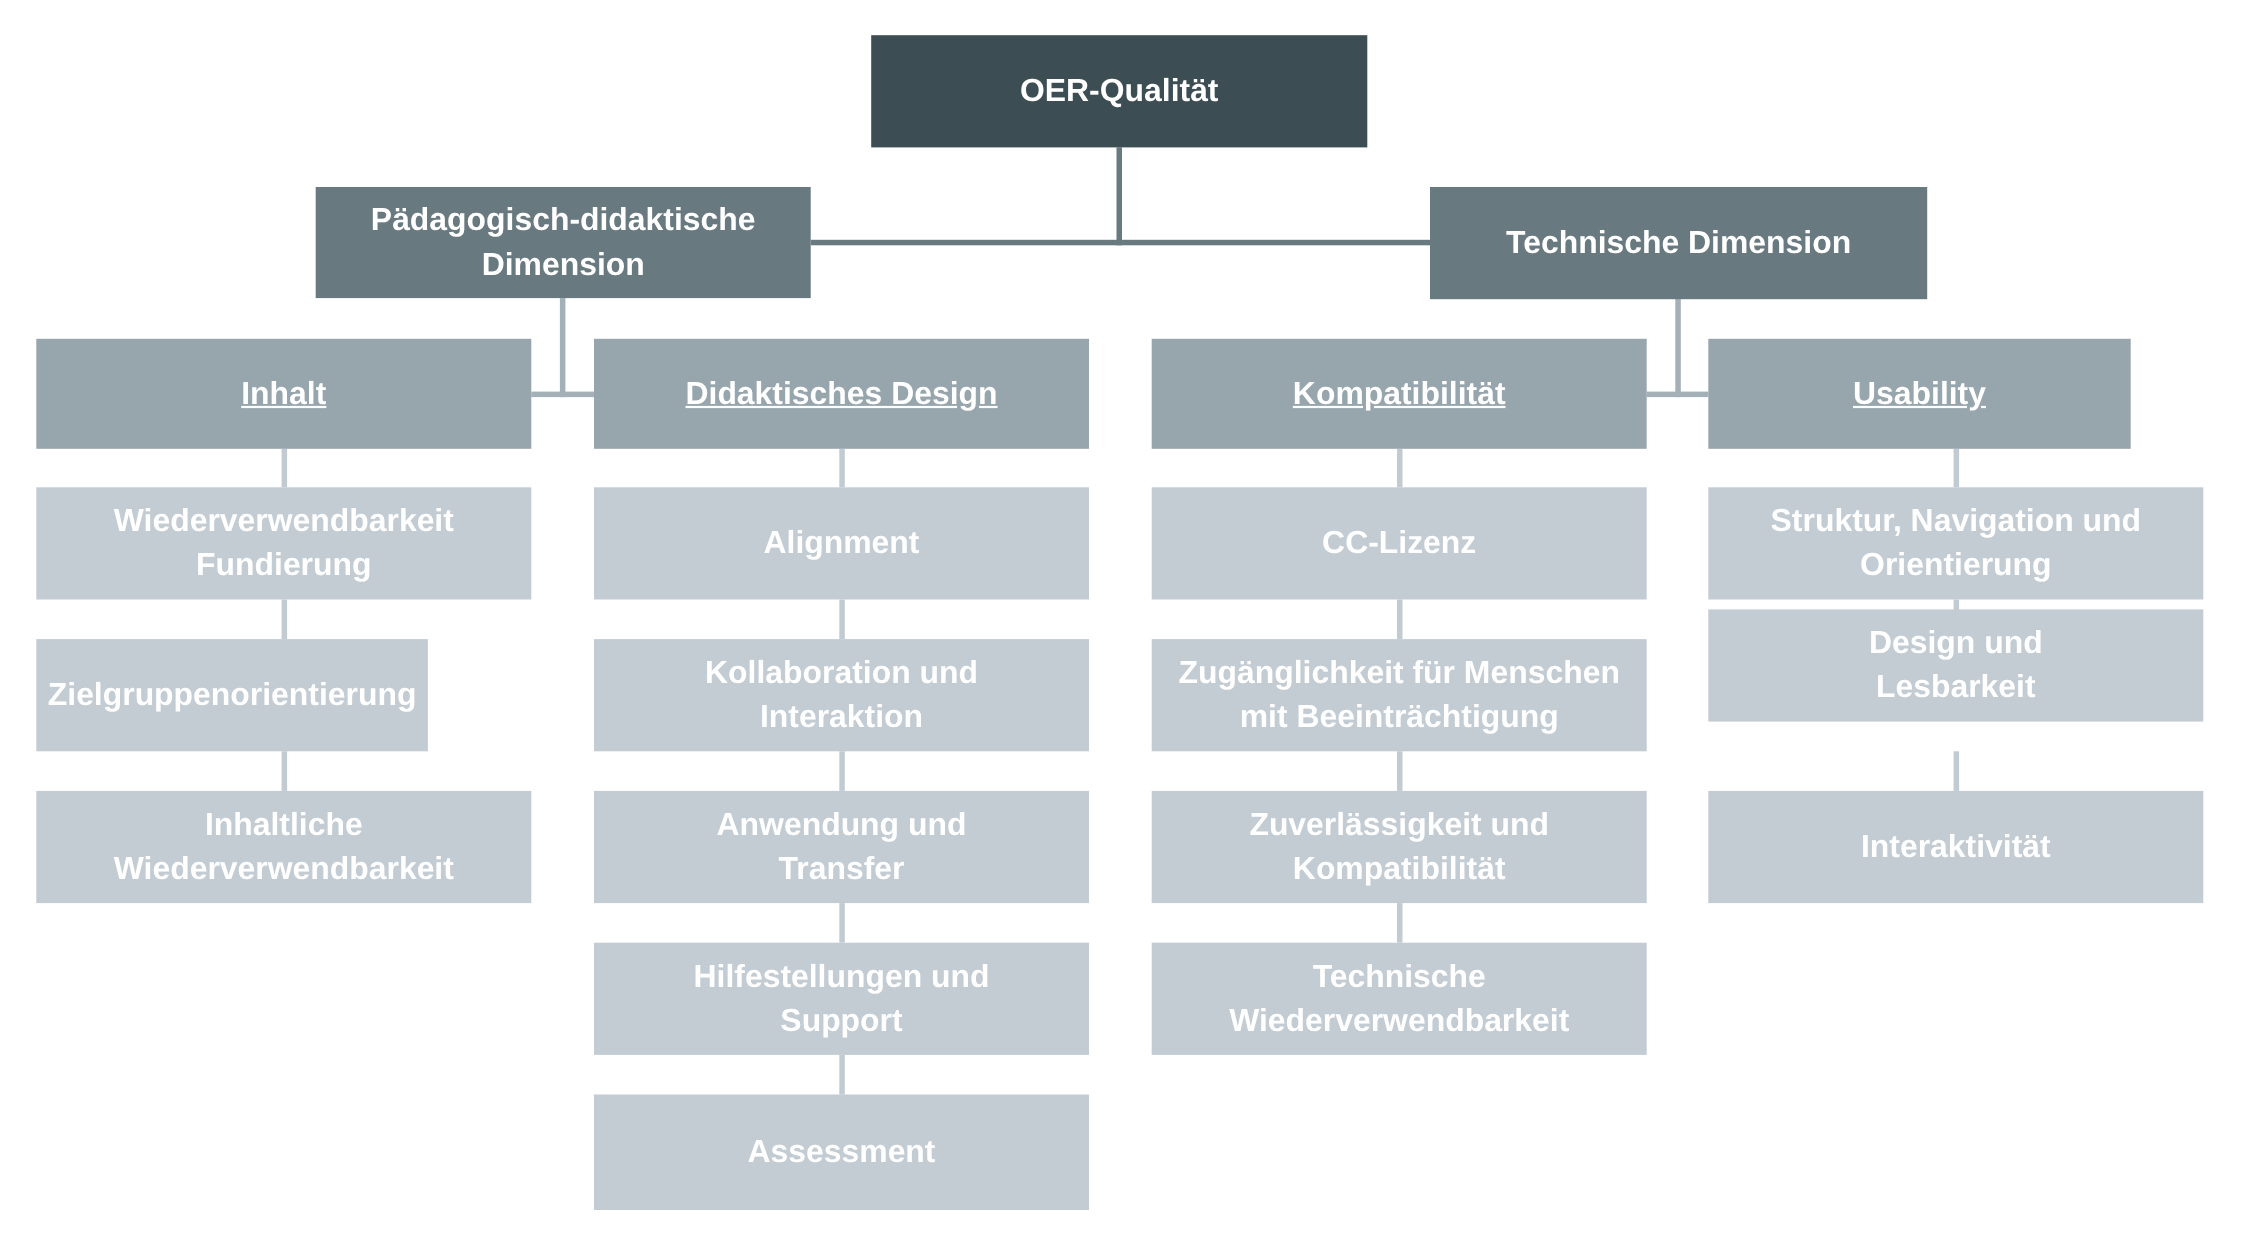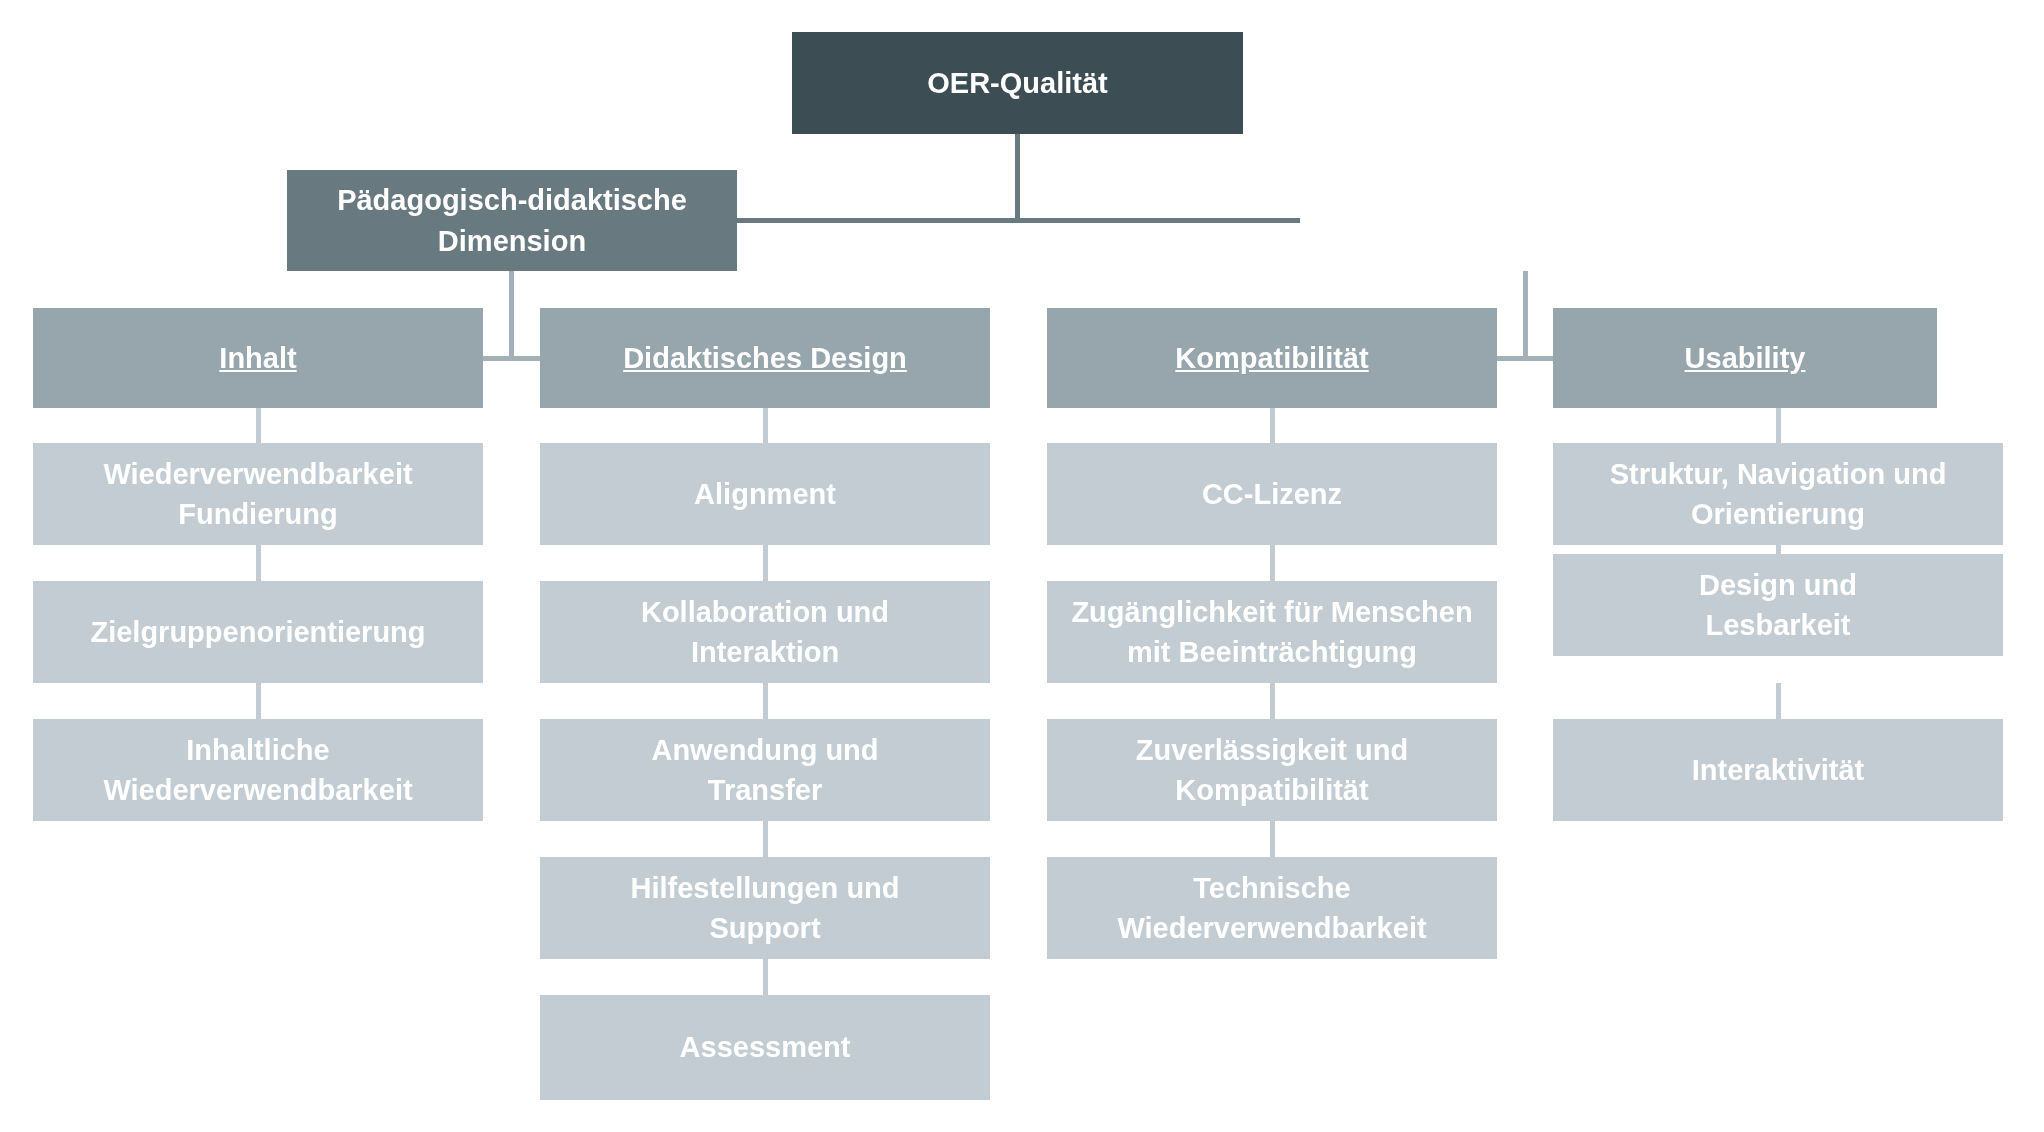--- a/index.html
+++ b/index.html
@@ -74,29 +74,30 @@
   <div class="conn light" style="left:1270px;top:821px;width:5px;height:36px"></div>
 
   <div class="conn light" style="left:1776px;top:408px;width:5px;height:35px"></div>
   <div class="conn light" style="left:1776px;top:545px;width:5px;height:36px"></div>
   <div class="conn light" style="left:1776px;top:683px;width:5px;height:36px"></div>
 
   <div class="box lv1" style="left:792px;top:32px;width:451px;height:102px">OER-Qualität</div>
 
   <div class="box lv2" style="left:287px;top:170px;width:450px;height:101px">Pädagogisch-didaktische
 Dimension</div>
+  <div class="box lv2" style="left:1300px;top:170px;width:452px;height:102px">Technische Dimension</div>
 
   <div class="box lv3" style="left:33px;top:308px;width:450px;height:100px">Inhalt</div>
   <div class="box lv3" style="left:540px;top:308px;width:450px;height:100px">Didaktisches Design</div>
   <div class="box lv3" style="left:1047px;top:308px;width:450px;height:100px">Kompatibilität</div>
   <div class="box lv3" style="left:1553px;top:308px;width:384px;height:100px">Usability</div>
 
   <div class="box child" style="left:33px;top:443px;width:450px;height:102px">Wiederverwendbarkeit
 Fundierung</div>
-  <div class="box child" style="left:33px;top:581px;width:450px;height:102px">Zielgruppenorientierung</div>
+  <div class="box child" style="left:33px;top:581px;width:356px;height:102px">Zielgruppenorientierung</div>
   <div class="box child" style="left:33px;top:719px;width:450px;height:102px">Inhaltliche
 Wiederverwendbarkeit</div>
 
   <div class="box child" style="left:540px;top:443px;width:450px;height:102px">Alignment</div>
   <div class="box child" style="left:540px;top:581px;width:450px;height:102px">Kollaboration und
 Interaktion</div>
   <div class="box child" style="left:540px;top:719px;width:450px;height:102px">Anwendung und
 Transfer</div>
   <div class="box child" style="left:540px;top:857px;width:450px;height:102px">Hilfestellungen und
 Support</div>

